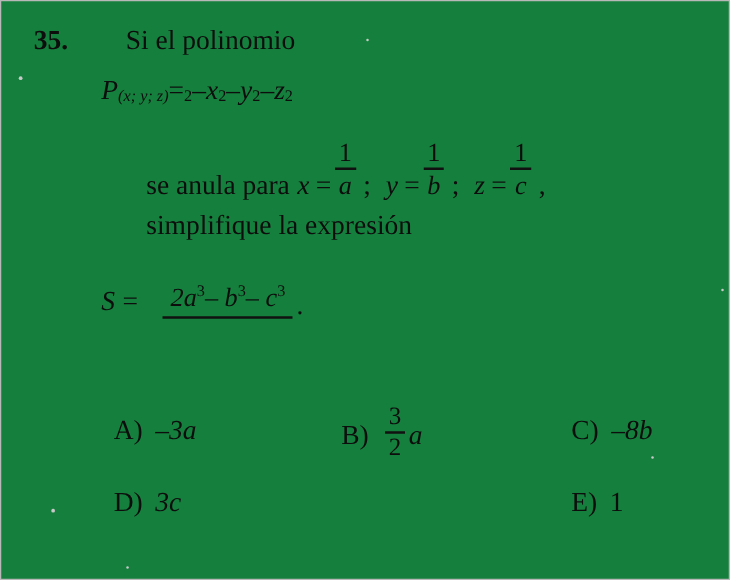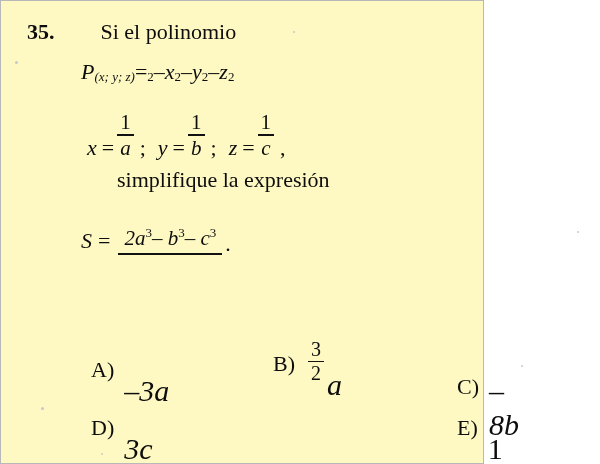--- a/index.html
+++ b/index.html
@@ -9,25 +9,25 @@
   body {
     width: 600px;
     height: 464px;
     background: #ffffff;
     font-family: "Liberation Serif", serif;
     color: #0d0d0d;
     overflow: hidden;
   }
   #page {
     position: relative;
-    width: 484px;
+    width: 584px;
     height: 464px;
     box-sizing: border-box;
     border: 1px solid #b8b8b8;
-    background: #fef9c3;
+    background: #15803d;
   }
   
   .speckle {
     position: absolute;
     background: #c9c9c9;
     border-radius: 50%;
     pointer-events: none;
   }
   .problem {
     position: absolute;
@@ -94,21 +94,21 @@
   .row2 { position: absolute; left: 54px; top: 40px; }
   .row3 { position: absolute; left: 54px; top: 94px; }
   .row4 { position: absolute; left: 54px; top: 148px; }
   .row5 { position: absolute; left: 54px; top: 206px; }
 
   .bigfrac {
     display: inline-flex;
     flex-direction: column;
     align-items: center;
     vertical-align: middle;
-    margin-left: 8px;
+    margin-left: 20px;
   }
   .bigfrac .num, .bigfrac .den {
     font-size: 21px;
     padding: 0 6px;
     line-height: 1.25;
   }
   .bigfrac .bar {
     width: 100%;
     height: 1.6px;
     background: #111;
@@ -139,22 +139,21 @@
   .opt {
     position: absolute;
     display: flex;
     align-items: center;
     font-size: 22px;
   }
   .opt .lbl {
     margin-right: 10px;
   }
   .opt .val {
-    font-size: 30px;
-    margin-top: 43px;
+    font-size: 22px;
   }
   .o-a { left: 64px; top: 0; }
   .o-b { left: 246px; top: -6px; }
   .o-c { left: 430px; top: 0; }
   .o-d { left: 64px; top: 0; }
   .o-e { left: 430px; top: 0; }
 </style>
 </head>
 <body>
 
@@ -181,20 +180,21 @@
         <span class="sup">2</span>
         <span class="math it">–x</span>
         <span class="sup">2</span>
         <span class="math it">–y</span>
         <span class="sup">2</span>
         <span class="math it">–z</span>
         <span class="sup">2</span>
     </div>
 
     <div class="line row3">
+      <span class="txt">se anula para</span>
       <span style="width:6px;"></span>
       <span class="math it">x</span>
       <span style="width:5px;"></span>
       <span class="math">=</span>
       <span class="frac">
         <span class="num">1</span>
         <span class="bar"></span>
         <span class="den it">a</span>
       </span>
       <span class="math dot-after">;</span>

